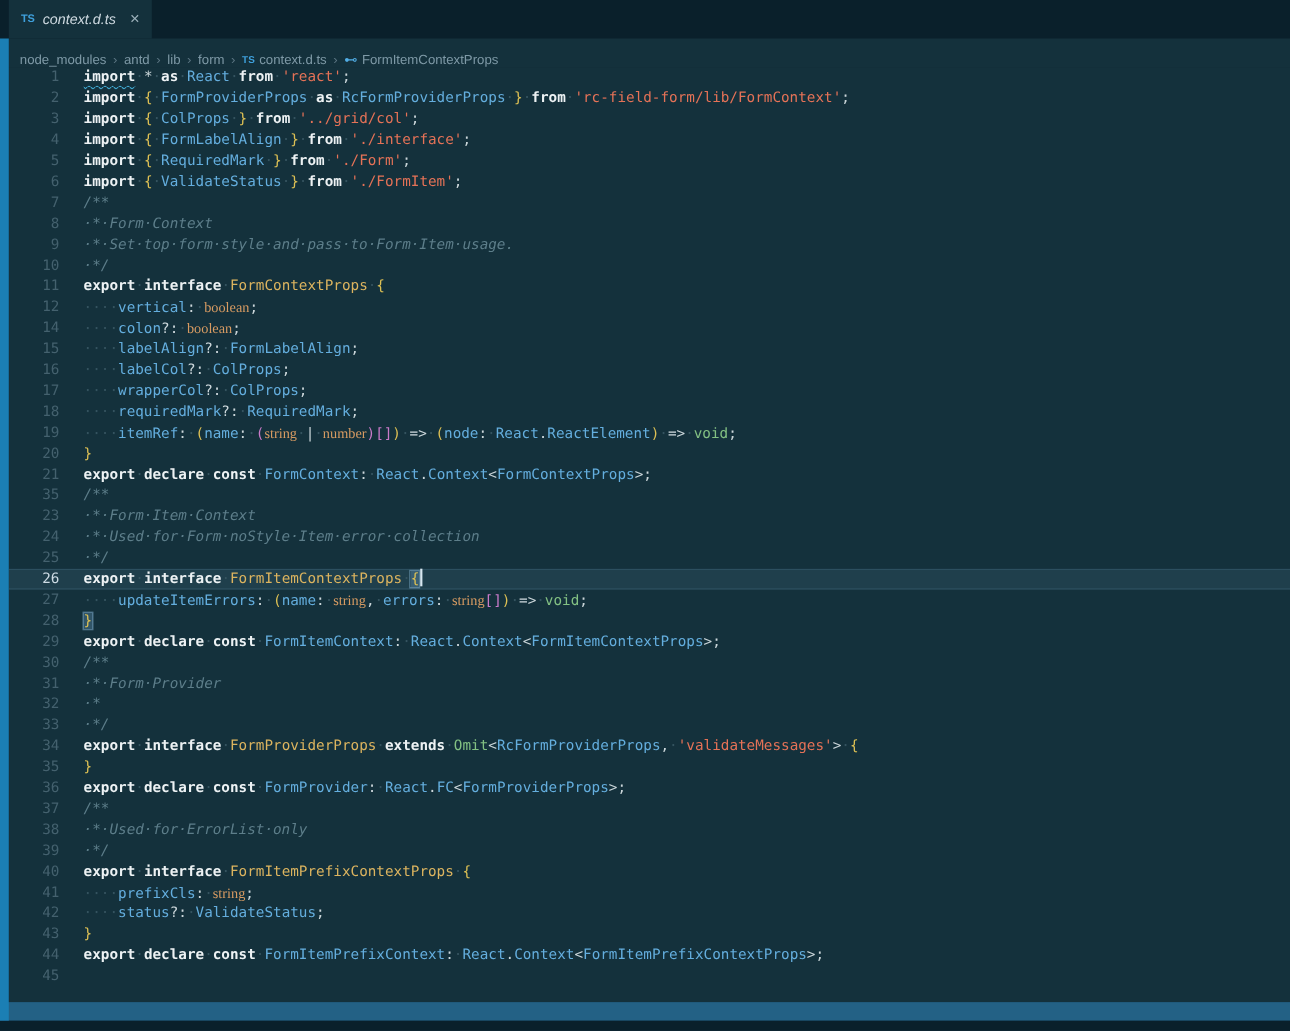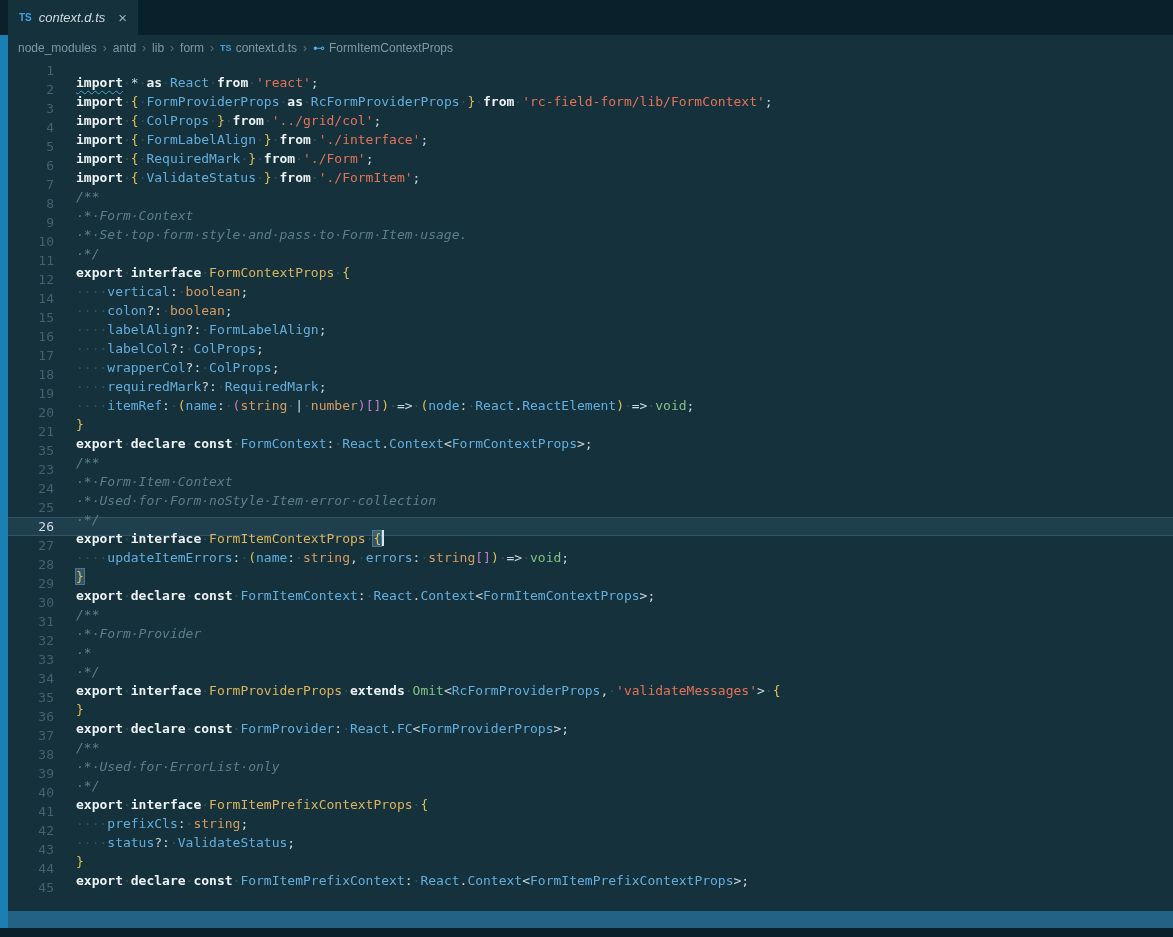--- a/index.html
+++ b/index.html
@@ -20,42 +20,42 @@
   
   .tabbar{position:absolute;top:0;left:0;right:0;height:35px;background:var(--tabbar-bg);
           display:flex;align-items:stretch;padding-left:8px;}
   .tab{display:flex;align-items:center;gap:7px;padding:0 11px;background:var(--bg);cursor:pointer;}
   .ts-icon{color:var(--ts-icon);font-weight:bold;font-size:10px;font-style:normal;}
   .tab-title{color:var(--tab-fg);font-size:13px;font-style:italic;}
   .tab-close{color:var(--close-fg);font-size:15px;font-style:normal;margin-left:6px;line-height:1;}
 
   
   .breadcrumbs{position:absolute;top:35px;left:8px;right:0;height:26px;background:var(--bg);
-               display:flex;align-items:center;gap:5px;padding-left:10px;
+               display:flex;align-items:flex-end;gap:5px;padding-left:10px;
                color:var(--breadcrumb-fg);font-size:12px;white-space:nowrap;}
   .bc{cursor:pointer;}
   .bc-sep{color:#5c7683;font-size:12px;padding:0 1px;}
   .bc-file,.bc-sym{display:flex;align-items:center;gap:4px;cursor:pointer;}
   .ts-mini{color:var(--ts-icon);font-weight:bold;font-size:9px;}
   .iface-icon{color:var(--iface-icon);font-size:12px;}
 
   
   .editor{position:absolute;top:61px;left:8px;right:0;bottom:17px;background:var(--bg);overflow:hidden;}
   .line{display:flex;height:19px;line-height:19px;white-space:pre;
         font-family:"DejaVu Sans Mono", monospace;font-size:13px;}
   .line.active{background:var(--line-hl);
         box-shadow:inset 0 1px 0 var(--line-hl-border), inset 0 -1px 0 var(--line-hl-border);}
   .ln{flex:none;width:46px;text-align:right;color:var(--gutter);user-select:none;cursor:pointer;}
   .line.active .ln{color:var(--gutter-active);}
-  .codepart{padding-left:22px;white-space:pre;margin-top:12px;}
+  .codepart{padding-left:22px;white-space:pre;}
 
   .kw{color:var(--kw);font-weight:bold;}
   .sq{text-decoration-line:underline;text-decoration-style:wavy;
       text-decoration-color:var(--squiggle);text-decoration-thickness:1px;text-underline-offset:3px;}
-  .id{color:var(--id);}   .ty{color:var(--ty);}  .prim{color:var(--prim);}
+  .id{color:var(--id);}   .ty{color:var(--ty);}  .prim{color:var(--prim);font-family:Liberation Serif, serif;}
   .str{color:var(--str);} .cm{color:var(--cm);font-style:italic;}
   .ws{color:var(--ws);}   .pun{color:var(--pun);}
   .b1{color:var(--b1);}   .b2{color:var(--b2);}  .grn{color:var(--grn);}
   .bm{background:var(--bm-bg);box-shadow:0 0 0 1px var(--bm-border);}
   .cur{display:inline-block;width:2px;height:16px;background:var(--cursor);
        vertical-align:-3px;margin-left:1px;}
 
   
   .activity-strip{position:absolute;left:0;top:35px;bottom:0;width:8px;background:var(--strip);z-index:5;}
   .statusbar{position:absolute;left:0;right:0;bottom:0;height:17px;background:var(--statusbar);z-index:4;}

